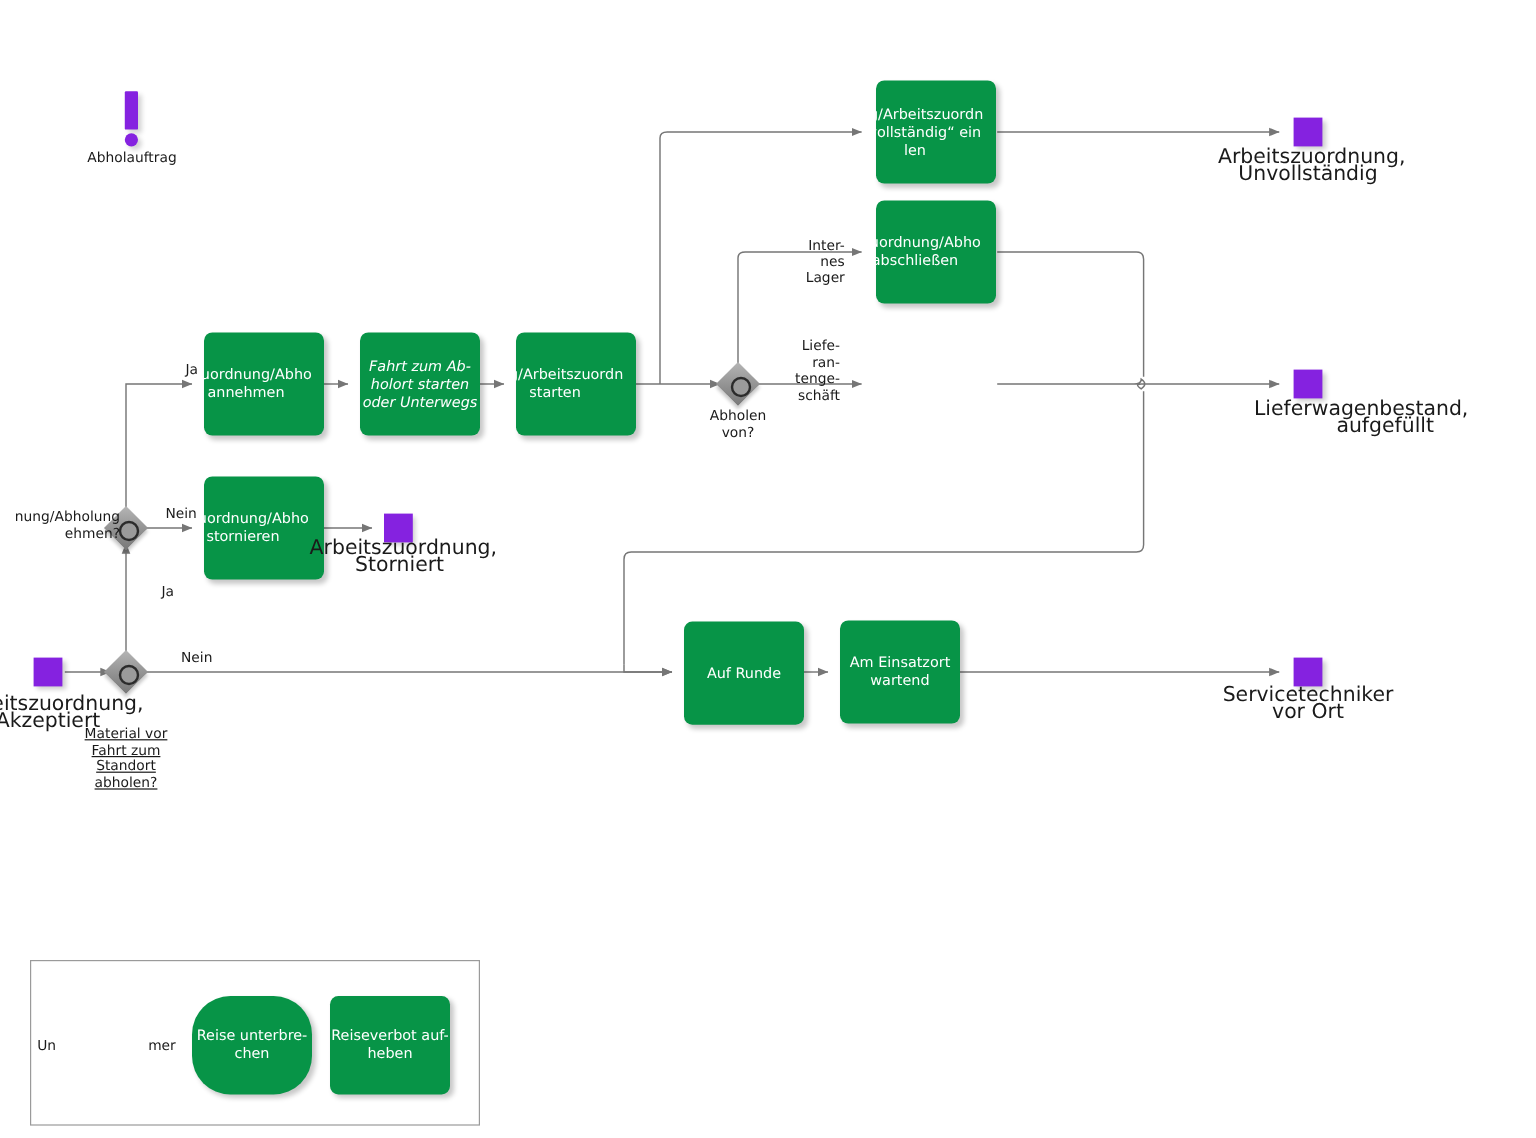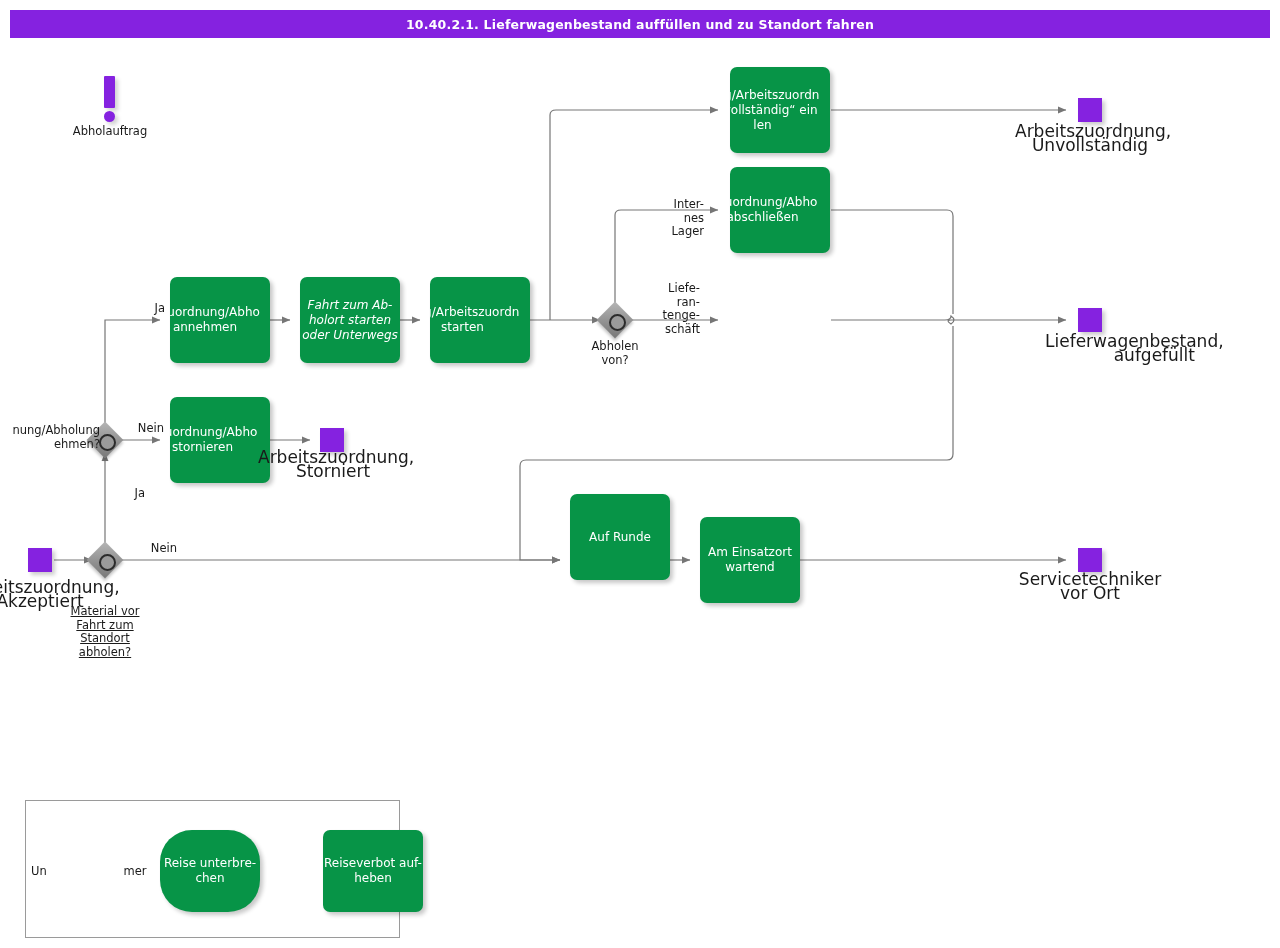--- a/index.html
+++ b/index.html
@@ -169,21 +169,20 @@
     font-size: 11.5px;
     color: #1a1a1a;
     white-space: nowrap;
   }
 </style>
 </head>
 <body>
 
 <div id="canvas">
 
-  <div id="title-bar">10.40.2.1. Lieferwagenbestand auffüllen und zu Standort fahren</div>
 
   <svg id="wires" viewBox="0 0 1280 948">
     <defs>
       <marker id="arw" markerWidth="9" markerHeight="8" refX="8.4" refY="4" orient="auto" markerUnits="userSpaceOnUse">
         <path d="M0,0.4 L8.6,4 L0,7.6 Z" fill="#767676"></path>
       </marker>
     </defs>
 
     <path class="wire" d="M54,560 L92,560" marker-end="url(#arw)"></path>
 
@@ -254,21 +253,21 @@
     <span class="tasktext" style="display:block;width:170%;margin-left:-35%;">tszuordnung/Abho
 abschließen</span>
   </div>
 
 
   <div class="task clipbox" style="left:170px; top:397px; width:100px; height:86px;">
     <span class="tasktext" style="display:block;width:170%;margin-left:-35%;">tszuordnung/Abho
 stornieren</span>
   </div>
 
-  <div class="task" style="left:570px; top:494px; width:100px; height:86px;">
+  <div class="task" style="left:570px; top:518px; width:100px; height:86px;">
     <span class="tasktext">Auf Runde</span>
   </div>
 
   <div class="task" style="left:700px; top:517px; width:100px; height:86px;">
     <span class="tasktext">Am Einsatzort
 wartend</span>
   </div>
 
   <div class="gw" style="left:92px; top:427px;"></div>
   <div class="gw-ring" style="left:98.5px; top:433.5px;"></div>
@@ -319,18 +318,18 @@
 tenge-
 schäft</div>
 
   <div id="legend-panel"></div>
   <div id="legend-caption">Un&nbsp;&nbsp;&nbsp;&nbsp;&nbsp;&nbsp;&nbsp;&nbsp;&nbsp;&nbsp;&nbsp;&nbsp;&nbsp;&nbsp;&nbsp;&nbsp;&nbsp;&nbsp;&nbsp;&nbsp;&nbsp;mer</div>
 
   <div class="task" style="left:160px; top:830px; width:100px; height:82px;border-radius:32px;">
     <span class="tasktext">Reise unterbre-
 chen</span>
   </div>
-  <div class="task" style="left:275px; top:830px; width:100px; height:82px;margin-left:48px;">
+  <div class="task" style="left:275px; top:830px; width:100px; height:82px;">
     <span class="tasktext">Reiseverbot auf-
 heben</span>
   </div>
 
 </div>
 
 </body></html>

